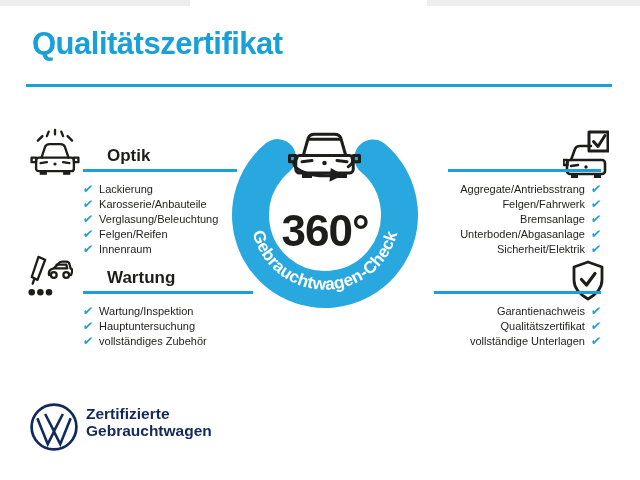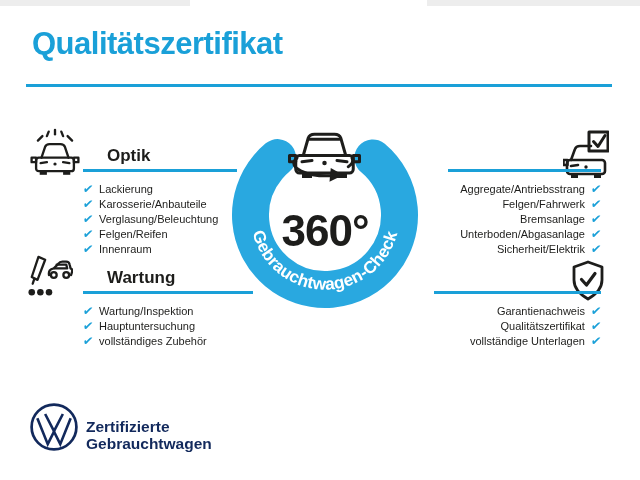--- a/index.html
+++ b/index.html
@@ -28,21 +28,21 @@
   .stroke{fill:none;stroke:var(--text);stroke-width:2.6;stroke-linecap:round;stroke-linejoin:round;}
   .fillb{fill:var(--text);stroke:none;}
 
   #centerSvg{position:absolute;left:215px;top:105px;}
   #ring{fill:none;stroke:var(--ring);stroke-width:37;stroke-linecap:round;}
   #deg{font-family:"Liberation Sans","DejaVu Sans",sans-serif;font-size:44px;font-weight:bold;
        fill:var(--text);letter-spacing:-1px;}
   #curved{font-family:"Liberation Sans","DejaVu Sans",sans-serif;font-size:17px;font-weight:bold;fill:#fff;}
 
   #footerText{position:absolute;left:86px;top:406px;font-size:15.5px;font-weight:bold;
-              color:var(--navy);line-height:16.5px;margin-top:13px;}
+              color:var(--navy);line-height:16.5px;}
   #vwLogo{position:absolute;left:29px;top:402px;}
   .navy{fill:none;stroke:var(--navy);stroke-width:2.5;stroke-linecap:butt;stroke-linejoin:miter;}
 </style>
 </head>
 <body>
 
 <div id="stage">
 
   <div class="edge" id="edgeL"></div>
   <div class="edge" id="edgeR"></div>

